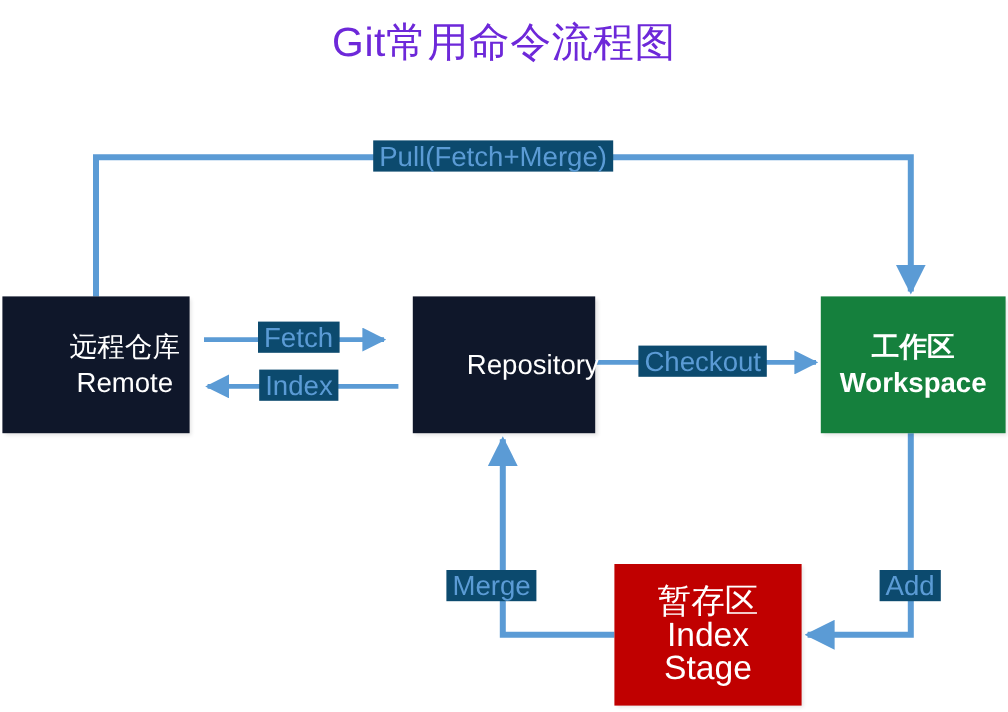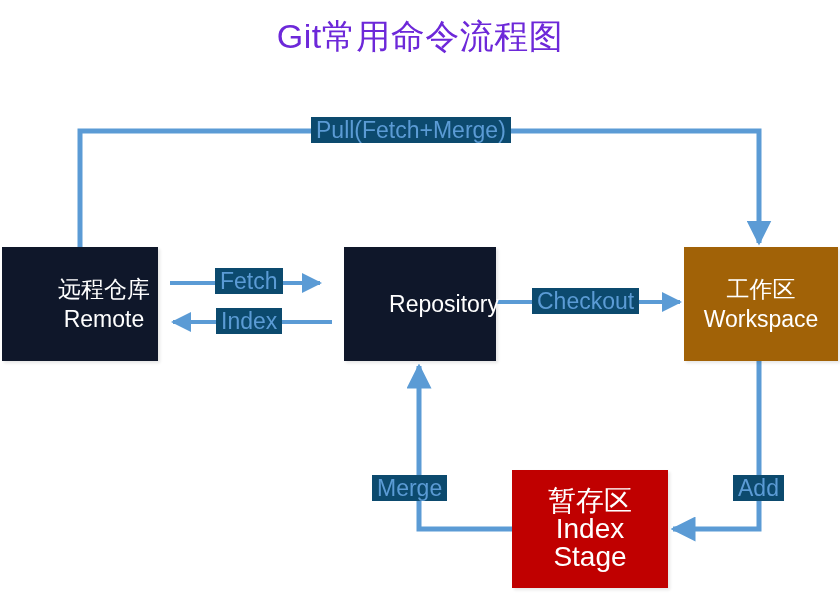--- a/index.html
+++ b/index.html
@@ -43,21 +43,21 @@
     justify-content: center;
     color: #ffffff;
     font-size: 23px;
     line-height: 30px;
     text-align: center;
     box-shadow: 2px 2px 3px rgba(0,0,0,0.10);
     z-index: 3;
   }
   .node .ln { display: block; white-space: nowrap; }
   .node.blue  { background: #0f172a; padding-left: 48px; }
-  .node.green { background: #a16207; }
+  .node.green { background: #15803d; font-weight: bold; }
   .node.red   { background: #C00000; }
 
   #node-remote     { left: 2px;   top: 247px; width: 156px; height: 114px; }
   #node-repository { left: 344px; top: 247px; width: 152px; height: 114px; }
   #node-workspace  { left: 684px; top: 247px; width: 154px; height: 114px; }
   #node-index      { left: 512px; top: 470px; width: 156px; height: 118px; font-size: 28px; line-height: 28px; }
 
   .edge-label {
     position: absolute;
     color: #5B9BD5;

